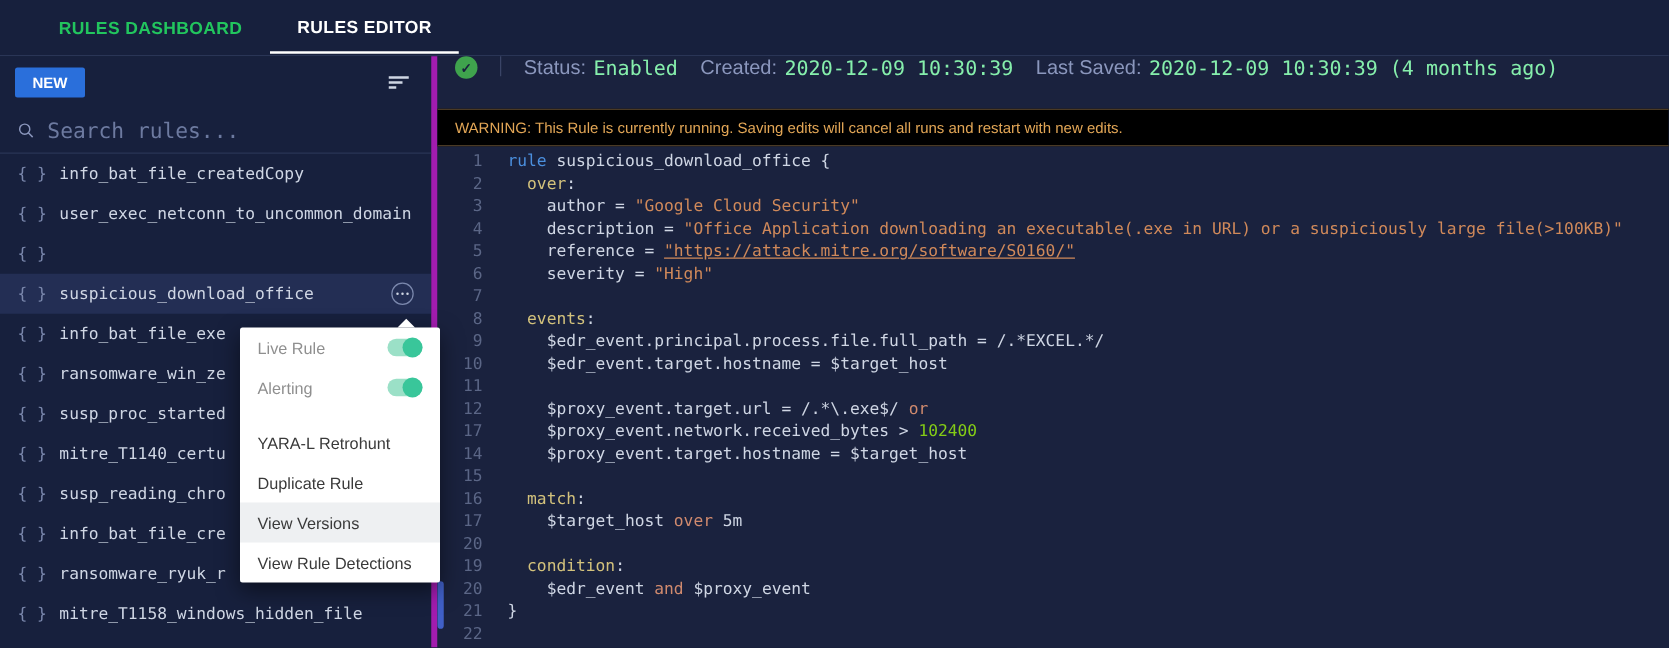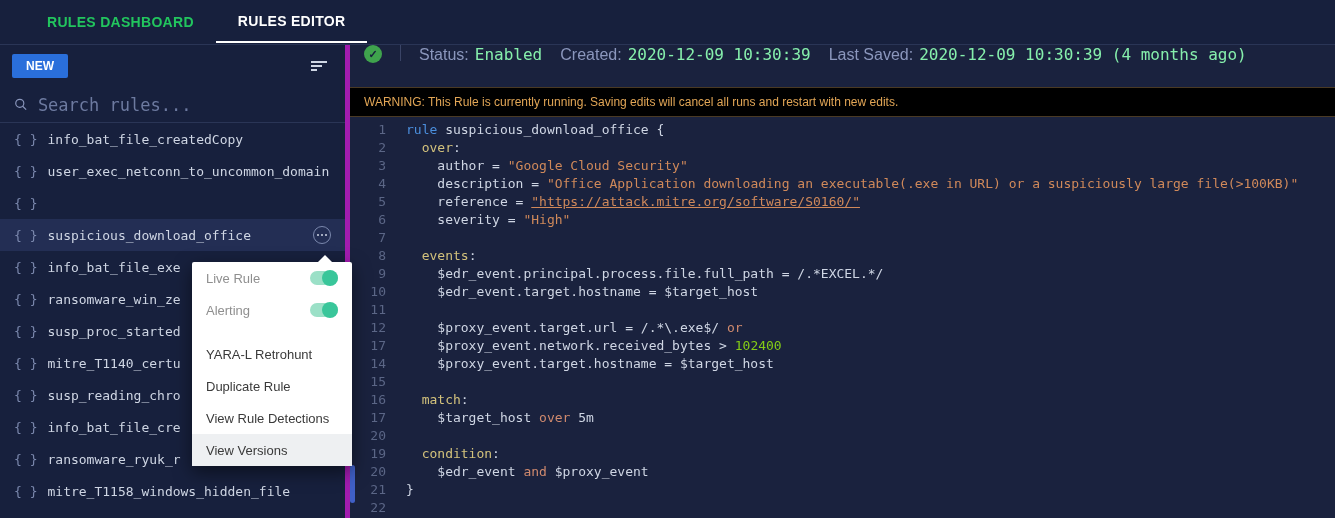--- a/index.html
+++ b/index.html
@@ -208,15 +208,15 @@
     <span>Live Rule</span>
     <span class="toggle"></span>
   </div>
   <div class="pop-row muted">
     <span>Alerting</span>
     <span class="toggle"></span>
   </div>
   <div class="pop-sep"></div>
   <div class="pop-row">YARA-L Retrohunt</div>
   <div class="pop-row">Duplicate Rule</div>
+  <div class="pop-row hovered">View Versions</div>
   <div class="pop-row">View Rule Detections</div>
-  <div class="pop-row hovered">View Versions</div>
 </div>
 
 </body></html>

